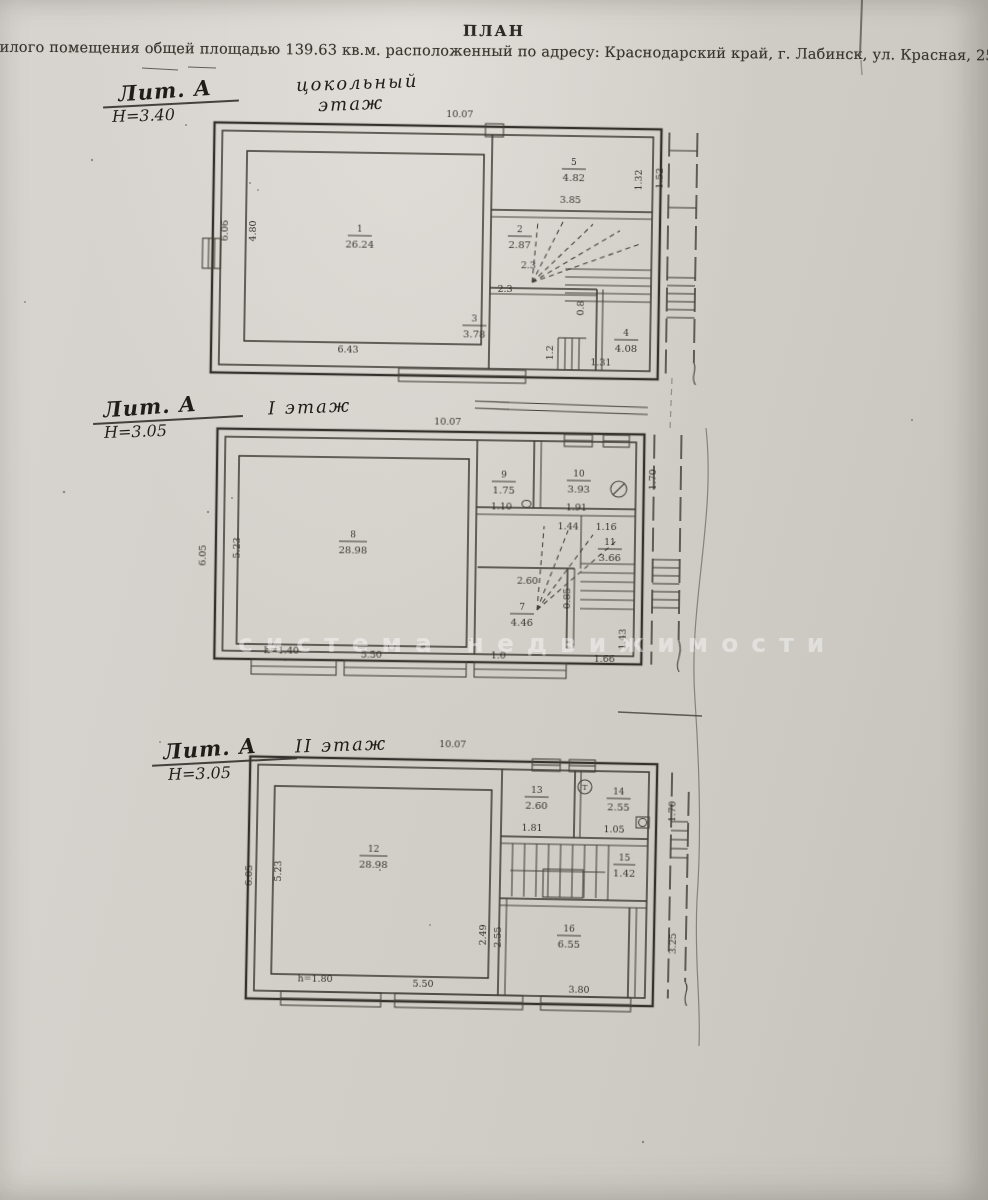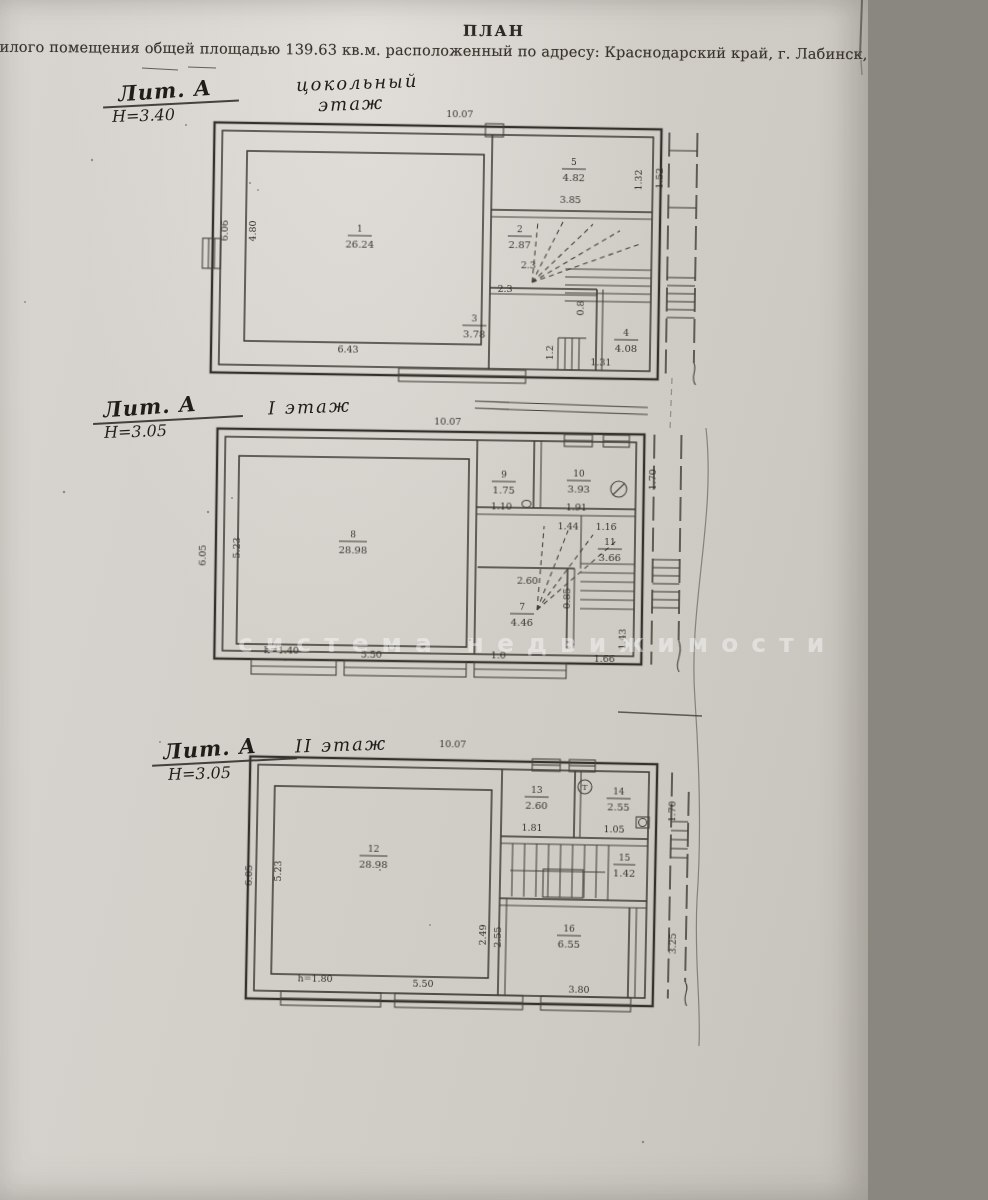--- a/index.html
+++ b/index.html
@@ -1,16 +1,16 @@
 <!DOCTYPE html>
 <html><head>
 <meta charset="utf-8">
 <style>
   html,body{margin:0;padding:0;background:#8a8781;}
-  .page{position:relative;width:868px;height:1200px;overflow:hidden;
+  .page{position:relative;width:988px;height:1200px;overflow:hidden;
     background:
       radial-gradient(ellipse at 42% 2%, rgba(236,233,229,.55), rgba(236,233,229,0) 42%),
       linear-gradient(104deg,#d8d5d1 0%,#d3d0ca 38%,#cecbc5 70%,#c5c2bb 100%);
     box-shadow: inset -20px 0 28px rgba(88,83,75,.22), inset 0 -14px 34px rgba(110,105,95,.10), inset 6px 0 18px rgba(120,115,105,.10);
     font-family:"DejaVu Serif",serif;}
   .title{position:absolute;top:22px;left:0;width:988px;text-align:center;
     font-weight:bold;font-size:15px;letter-spacing:2px;color:#2c2823;
     transform:rotate(.4deg);text-shadow:0 0 1px rgba(60,54,46,.5);}
   .sub{position:absolute;top:43px;left:-14px;width:1020px;font-size:14.5px;color:#38332c;
     transform:rotate(.5deg);letter-spacing:.2px;white-space:nowrap;text-shadow:0 0 1px rgba(70,64,55,.4);}

